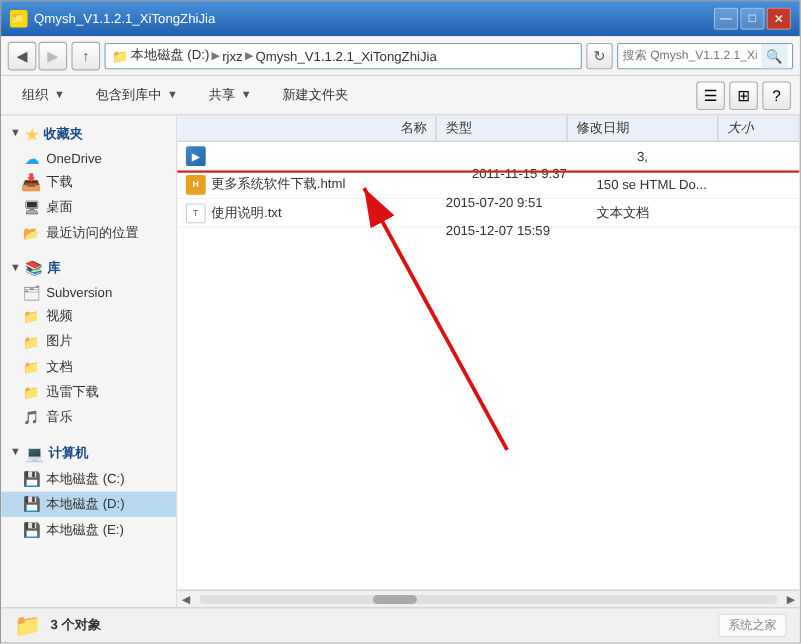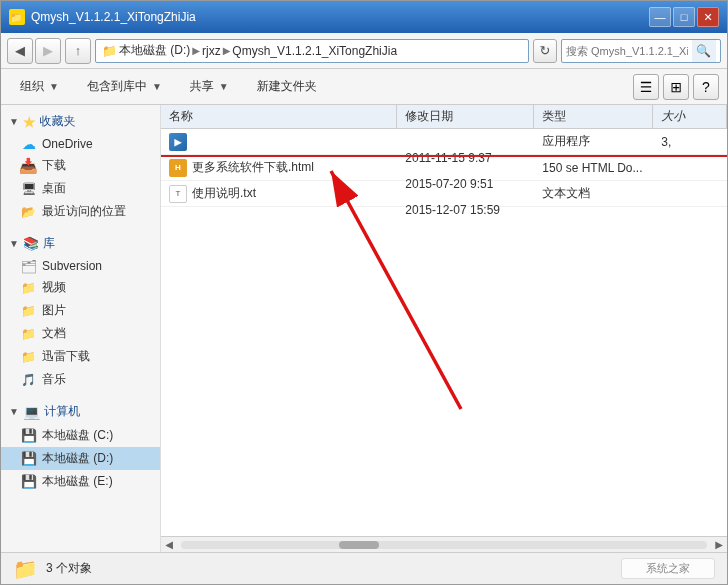--- a/index.html
+++ b/index.html
@@ -272,21 +272,21 @@
       padding: 0 8px;
       font-size: 12px;
       color: #333;
       border-right: 1px solid #ccc;
       height: 100%;
       display: flex;
       align-items: center;
       cursor: pointer;
       user-select: none;
     }
-    .col-name { width: 260px; }
+    .col-name { width: 260px; justify-content: flex-end; }
     .col-date { width: 150px; }
     .col-type { width: 130px; }
     .col-size { width: 80px; font-style: italic; }
     .file-list {
       flex: 1;
       overflow-y: auto;
     }
     .file-row {
       display: flex;
       align-items: center;
@@ -357,20 +357,21 @@
       border-top: 1px solid #ccc;
       display: flex;
       align-items: center;
       padding: 0 12px;
       justify-content: space-between;
       flex-shrink: 0;
     }
     .status-text {
       font-size: 12px;
       color: #333;
+      font-weight: bold;
     }
     .status-right {
       display: flex;
       align-items: center;
       gap: 6px;
     }
     
     .svg-arrow {
       position: absolute;
       top: 0;
@@ -405,21 +406,21 @@
     .icon-txt {
       width: 18px; height: 18px;
       background: white;
       border: 1px solid #ccc;
       border-radius: 2px;
       display: flex; align-items: center; justify-content: center;
       color: #555; font-size: 8px;
     }
     .sidebar-section-label {
       font-size: 12px;
-      font-weight: normal;
+      font-weight: bold;
       color: #1a4a8a;
     }
     .drop-arrow { font-size: 10px; color: #555; margin-left: 2px; }
   </style>
 </head>
 <body>
 
 <div class="window">
 
   <div class="title-bar">
@@ -557,41 +558,40 @@
       </div>
     </div>
 
     <div class="file-area-wrapper">
       <div class="file-area">
 
         <div class="file-list-header">
           <div class="file-col-header col-name">
             <span>名称</span>
           </div>
+          <div class="file-col-header col-type">
+            <span>类型</span>
+          </div>
           <div class="file-col-header col-date">
             <span>修改日期</span>
-          </div>
-          <div class="file-col-header col-type">
-            <span>类型</span>
           </div>
           <div class="file-col-header col-size">
             <span>大小</span>
           </div>
         </div>
 
         <div class="file-list" style="position:relative;">
 
           <div class="file-row highlighted" style="outline: 2px solid #cc2020; background: #fff;">
             <div class="file-cell name-cell">
               <span class="file-icon">
                 <div class="icon-exe">▶</div>
               </span>
             </div>
             <div class="file-cell date-cell">2011-11-15 9:37</div>
-            <div class="file-cell type-cell">应用程序</div>
             <div class="file-cell size-cell">3,</div>
           </div>
 
           <div class="file-row">
             <div class="file-cell name-cell">
               <span class="file-icon">
                 <div class="icon-html">H</div>
               </span>
               <span>更多系统软件下载.html</span>
             </div>
@@ -633,16 +633,16 @@
       </div>
     </div>
   </div>
 
   <div class="status-bar">
     <div style="display:flex; align-items:center; gap:8px;">
       <span style="font-size:20px; color:#ffd04e;">📁</span>
       <span class="status-text">3 个对象</span>
     </div>
     <div class="status-right">
-      <span style="font-size:11px; color:#888; background: rgba(255,255,255,0.8); padding: 2px 24px; border-radius:3px; border:1px solid #ddd;">系统之家</span>
+      <span style="font-size:11px; color:#888; background: rgba(255,255,255,0.8); padding: 2px 8px; border-radius:3px; border:1px solid #ddd;">系统之家</span>
     </div>
   </div>
 </div>
 
 </body></html>

